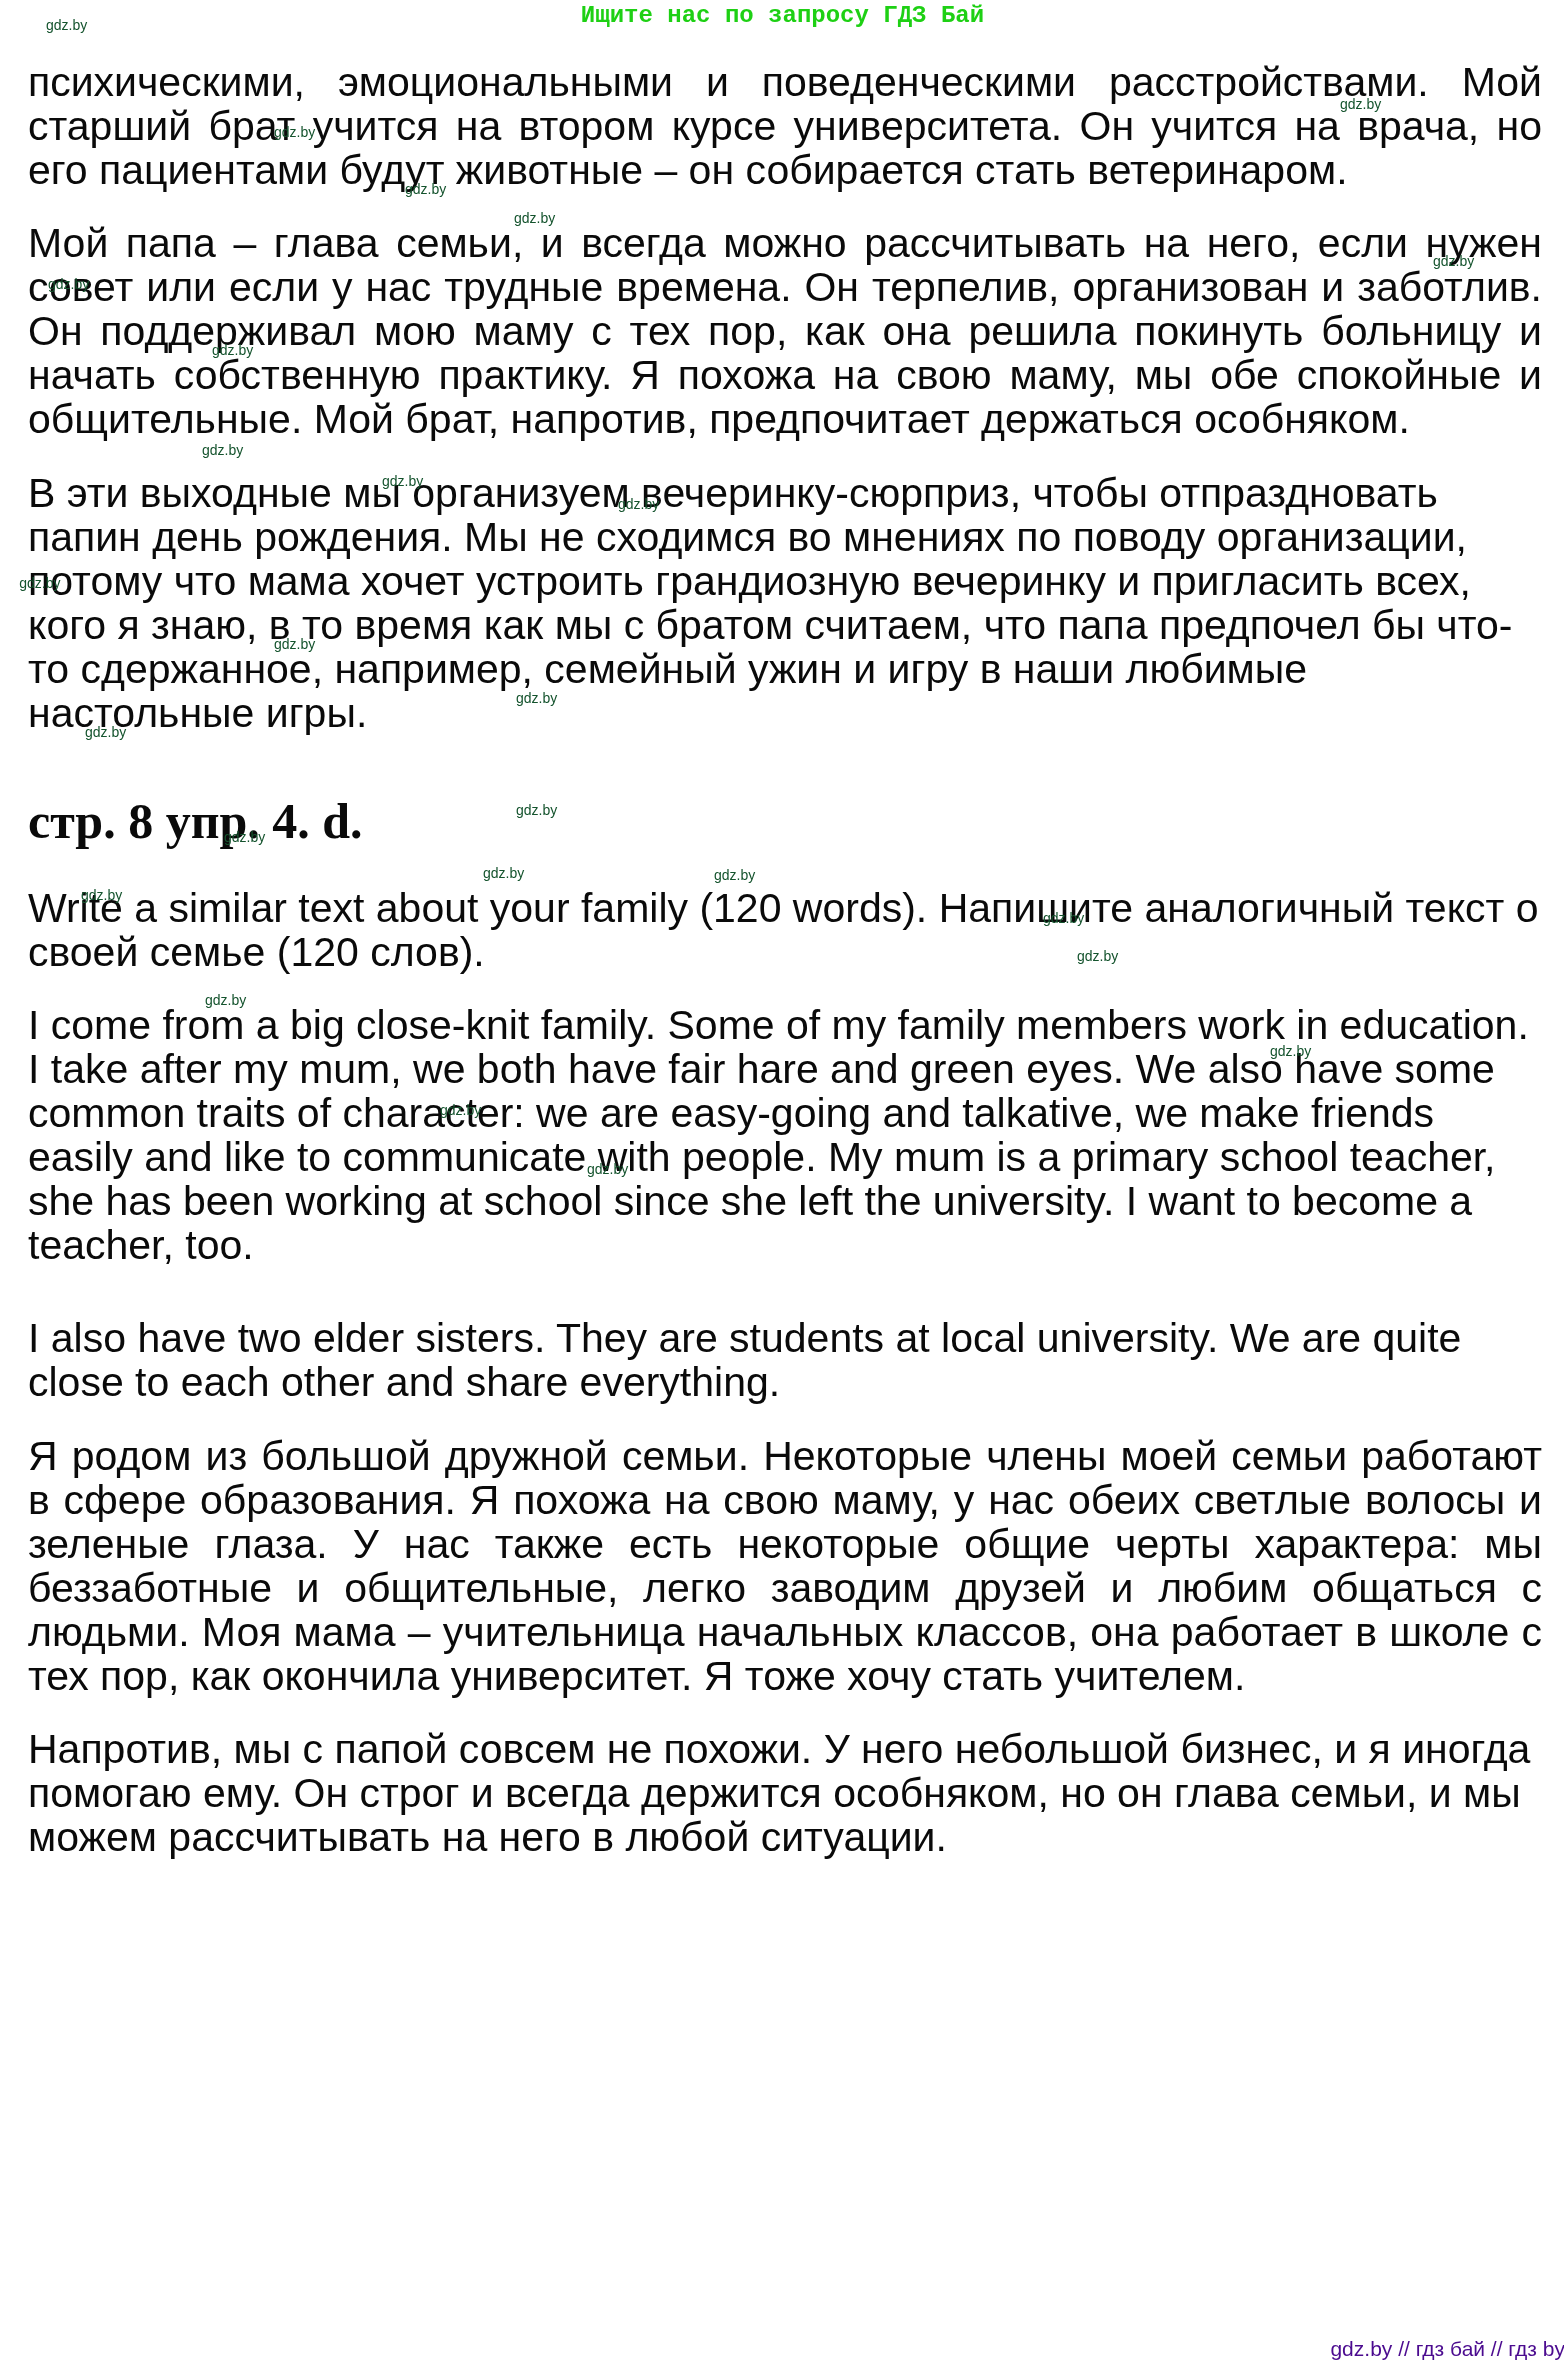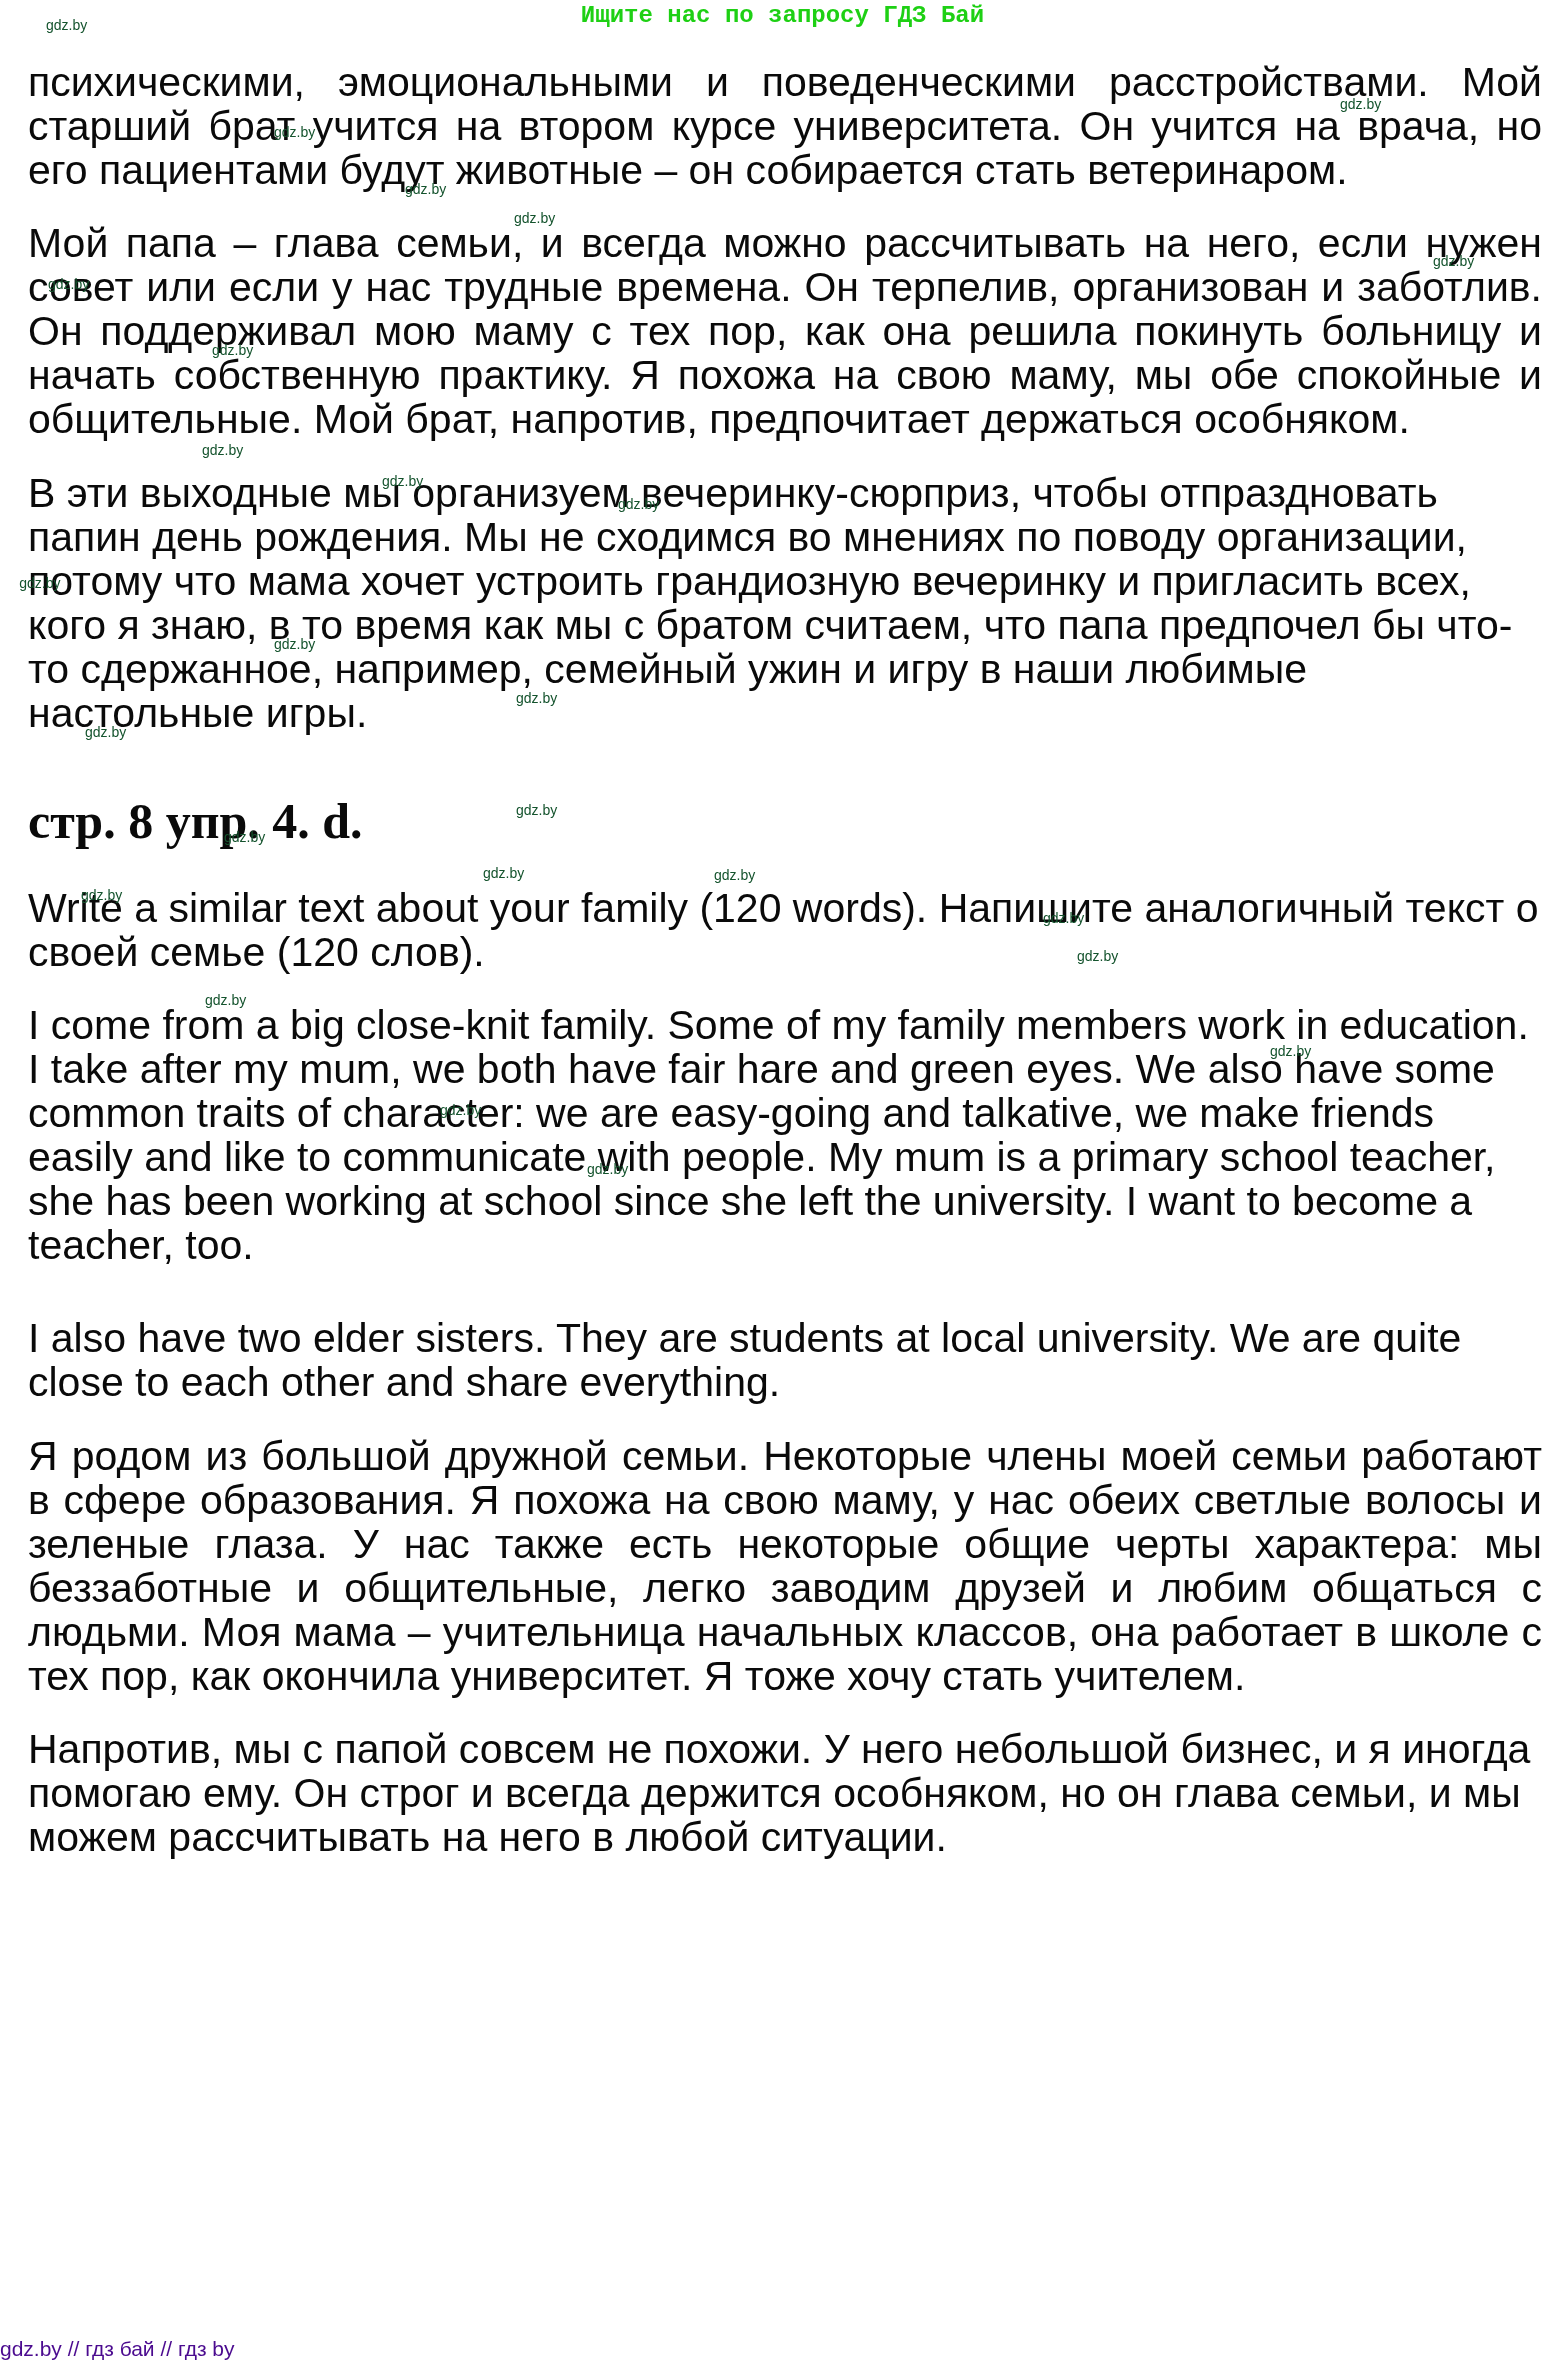--- a/index.html
+++ b/index.html
@@ -71,21 +71,21 @@
     color: #14532d;
     white-space: nowrap;
     pointer-events: none;
   }
   
   .footer {
     position: absolute;
     left: 0;
     bottom: 4.6px;
     width: 100%;
-    text-align: left;
+    text-align: right;
     font-family: "Liberation Sans", "DejaVu Sans", sans-serif;
     font-size: 21px;
     color: #4b0b8f;
     white-space: nowrap;
     margin-top: 24px;
   }
 </style>
 </head>
 <body>
 

